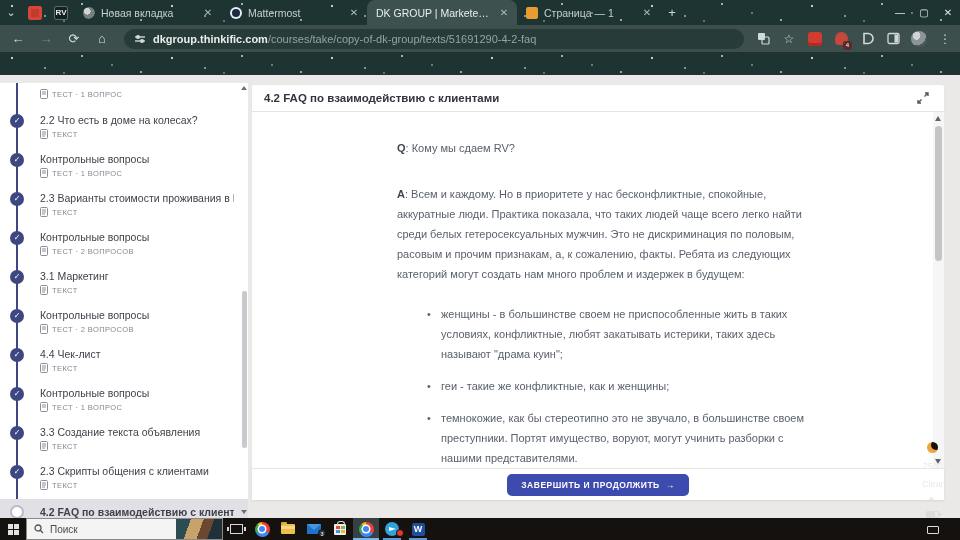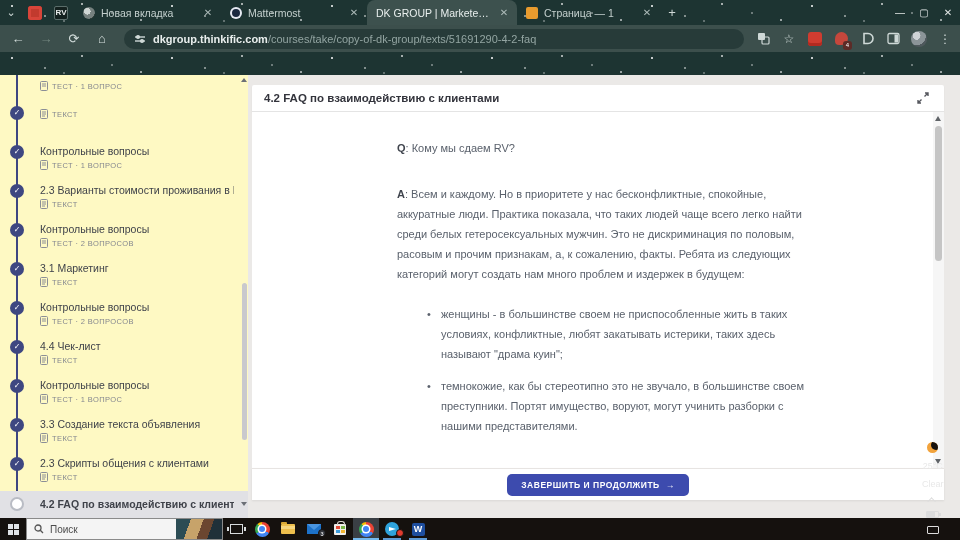--- a/index.html
+++ b/index.html
@@ -48,21 +48,21 @@
   .ext-red2 { width:13px; height:13px; border-radius:50% 50% 50% 4px; background:#c6473c; }
   .badge4 { position:absolute; right:-2px; bottom:-2px; min-width:9px; height:9px; border-radius:3px; background:#5c2b27; color:#fff; font-size:6px; line-height:9px; text-align:center; padding:0 1px; }
   .avatar { width:16px; height:16px; border-radius:50%; background:radial-gradient(circle at 35% 30%, #cfd3d6 0 25%, #8b9498 26% 60%, #4e585c 61%); }
 
   .bookmarkstrip { position:absolute; top:52px; left:0; right:0; height:23px; }
 
   
   .page { position:absolute; top:75px; left:0; right:0; height:443px; background:#ebe9e7; }
 
   
-  .sidebar { position:absolute; left:0; top:0; width:248px; height:443px; background:#fef9c3; overflow:hidden; }
+  .sidebar { position:absolute; left:0; top:8px; width:248px; height:443px; background:#ffffff; overflow:hidden; }
   .timeline { position:absolute; left:16px; top:0; bottom:0; width:2px; background:#3e4781; }
   .side-scroll { position:absolute; right:1px; top:0; bottom:0; width:7px; }
   .side-thumb { position:absolute; right:0; width:5px; border-radius:3px; background:#c9c9cd; }
   .tri-up { width:0; height:0; border-left:3px solid transparent; border-right:3px solid transparent; border-bottom:4px solid #6b6f76; position:absolute; right:0; }
   .tri-down { width:0; height:0; border-left:3px solid transparent; border-right:3px solid transparent; border-top:4px solid #6b6f76; position:absolute; right:0; }
 
   .side-list { position:relative; height:100%; }
   .side-item { position:relative; height:39px; padding:5px 14px 0 40px; }
   .side-item.partial { height:26px; padding-top:3px; }
   .side-item .dot { position:absolute; left:10px; top:5px; width:14px; height:14px; border-radius:50%; background:#3e4781; color:#fff; font-size:8px; line-height:14px; text-align:center; }
@@ -235,20 +235,21 @@
               <svg width="8" height="10" viewBox="0 0 8 10">
                 <rect x="0.5" y="0.5" width="7" height="9" rx="1" fill="none" stroke="#8b8e96"></rect>
                 <line x1="2" y1="3" x2="6" y2="3" stroke="#8b8e96"></line>
                 <line x1="2" y1="5" x2="6" y2="5" stroke="#8b8e96"></line>
               </svg>
               <span>ТЕСТ · 1 ВОПРОС</span>
             </div>
         </div>
         <div class="side-item">
           <span class="dot">✓</span>
+          <div class="s-title">2.2 Что есть в доме на колесах?</div>
           <div class="s-sub">
               <svg width="8" height="10" viewBox="0 0 8 10">
                 <rect x="0.5" y="0.5" width="7" height="9" rx="1" fill="none" stroke="#8b8e96"></rect>
                 <line x1="2" y1="3" x2="6" y2="3" stroke="#8b8e96"></line>
                 <line x1="2" y1="5" x2="6" y2="5" stroke="#8b8e96"></line>
                 <line x1="2" y1="7" x2="5" y2="7" stroke="#8b8e96"></line>
               </svg>
               <span>ТЕКСТ</span>
             </div>
         </div>
@@ -388,20 +389,21 @@
           </svg>
       </span>
     </div>
 
     <div class="card-body">
       <div class="content-col">
         <p class="qa"><b>Q</b><span>: Кому мы сдаем RV?</span></p>
         <p class="qa"><b>A</b><span>: Всем и каждому. Но в приоритете у нас бесконфликтные, спокойные, аккуратные люди. Практика показала, что таких людей чаще всего легко найти среди белых гетеросексуальных мужчин. Это не дискриминация по половым, расовым и прочим признакам, а, к сожалению, факты. Ребята из следующих категорий могут создать нам много проблем и издержек в будущем:</span></p>
         <ul class="blist">
           <li>женщины - в большинстве своем не приспособленные жить в таких условиях, конфликтные, любят закатывать истерики, таких здесь называют "драма куин";</li>
+          <li>геи - такие же конфликтные, как и женщины;</li>
           <li>темнокожие, как бы стереотипно это не звучало, в большинстве своем преступники. Портят имущество, воруют, могут учинить разборки с нашими представителями.</li>
         </ul>
 
       </div>
       <div class="content-scroll">
         <span class="cs-tri-up"></span>
         <span class="content-thumb" style="top:14px; height:135px;"></span>
         <span class="cs-tri-down"></span>
       </div>
     </div>

